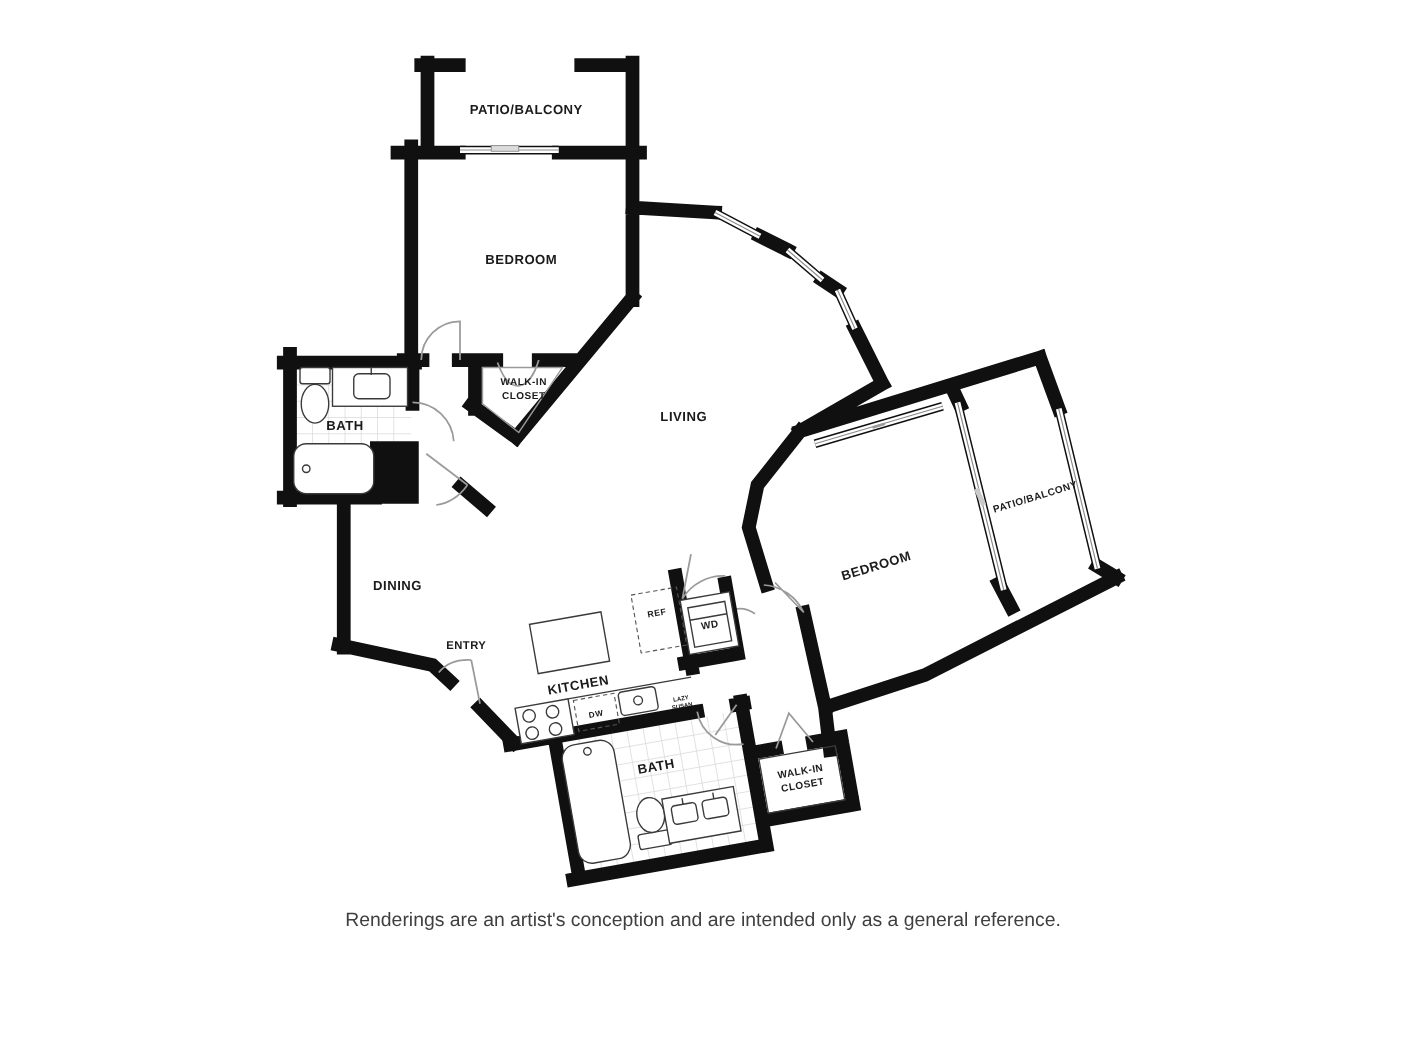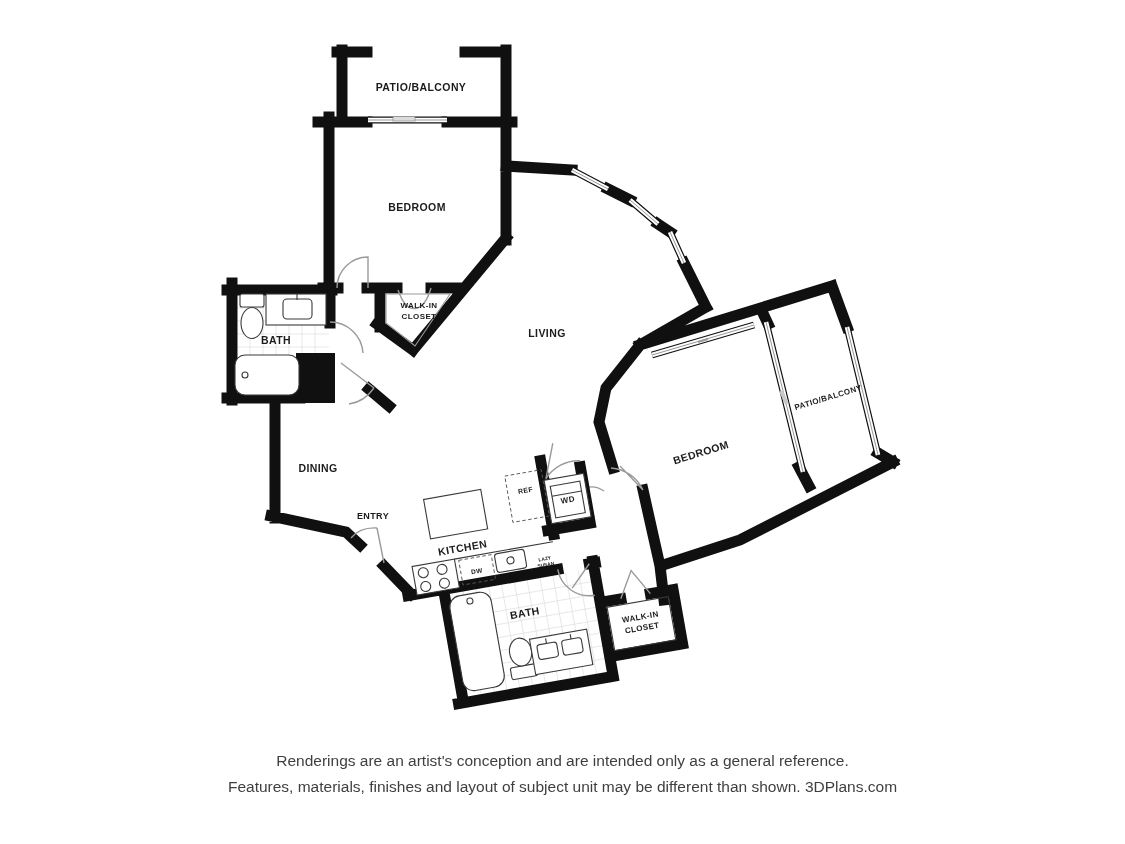--- a/index.html
+++ b/index.html
@@ -11,21 +11,21 @@
   .win-inner{stroke:#ffffff;stroke-width:4.6;fill:none;stroke-linecap:butt;}
   .win-mid{stroke:#8a8a8a;stroke-width:0.9;fill:none;}
   .door{stroke:#9a9a9a;stroke-width:1.4;fill:none;}
   .fix{stroke:#3a3a3a;stroke-width:1.1;fill:#ffffff;}
   .fixline{stroke:#3a3a3a;stroke-width:1.1;fill:none;}
   .dash{stroke:#555555;stroke-width:0.9;fill:none;stroke-dasharray:3.5,2.5;}
   .tile{stroke:#d9d9d9;stroke-width:0.6;fill:none;}
   .lbl{fill:#1b1b1b;font-weight:bold;letter-spacing:0.4px;}
   .f10{font-size:10.5px;} .f9{font-size:9px;} .f8{font-size:8px;} .f7{font-size:7px;}
   .f65{font-size:6.5px;} .f45{font-size:4.8px;letter-spacing:0;}
-  .footer{position:absolute;left:0;top:748px;width:1125px;text-align:center;
+  .footer{position:absolute;left:0;top:724px;width:1125px;text-align:center;
           color:#3f3f3f;font-size:15.5px;line-height:1.65;}
 </style>
 </head>
 <body>
 
 <div class="stage">
 <svg width="1125" height="844" viewBox="0 0 1125 844">
 
   <g>
     <path class="tile" d="M250,295 V393 M263,295 V393 M276,295 V393 M289,295 V393 M302,295 V355 M315,295 V355
@@ -153,15 +153,14 @@
   <text class="lbl f10" x="276" y="344" text-anchor="middle">BATH</text>
   <text class="lbl f10" x="547" y="337" text-anchor="middle">LIVING</text>
   <text class="lbl f10" x="318" y="472" text-anchor="middle">DINING</text>
   <text class="lbl f9" x="373" y="519" text-anchor="middle">ENTRY</text>
   <text class="lbl f10" x="702" y="456" text-anchor="middle" transform="rotate(-17 702 456)">BEDROOM</text>
   <text class="lbl f8" x="829" y="400" text-anchor="middle" transform="rotate(-17 829 400)">PATIO/BALCONY</text>
 </svg>
 
 <div class="footer">
   <div>Renderings are an artist's conception and are intended only as a general reference.</div>
-  <div>Features, materials, finishes and layout of subject unit may be different than shown. 3DPlans.com</div>
 </div>
 </div>
 
 </body></html>

